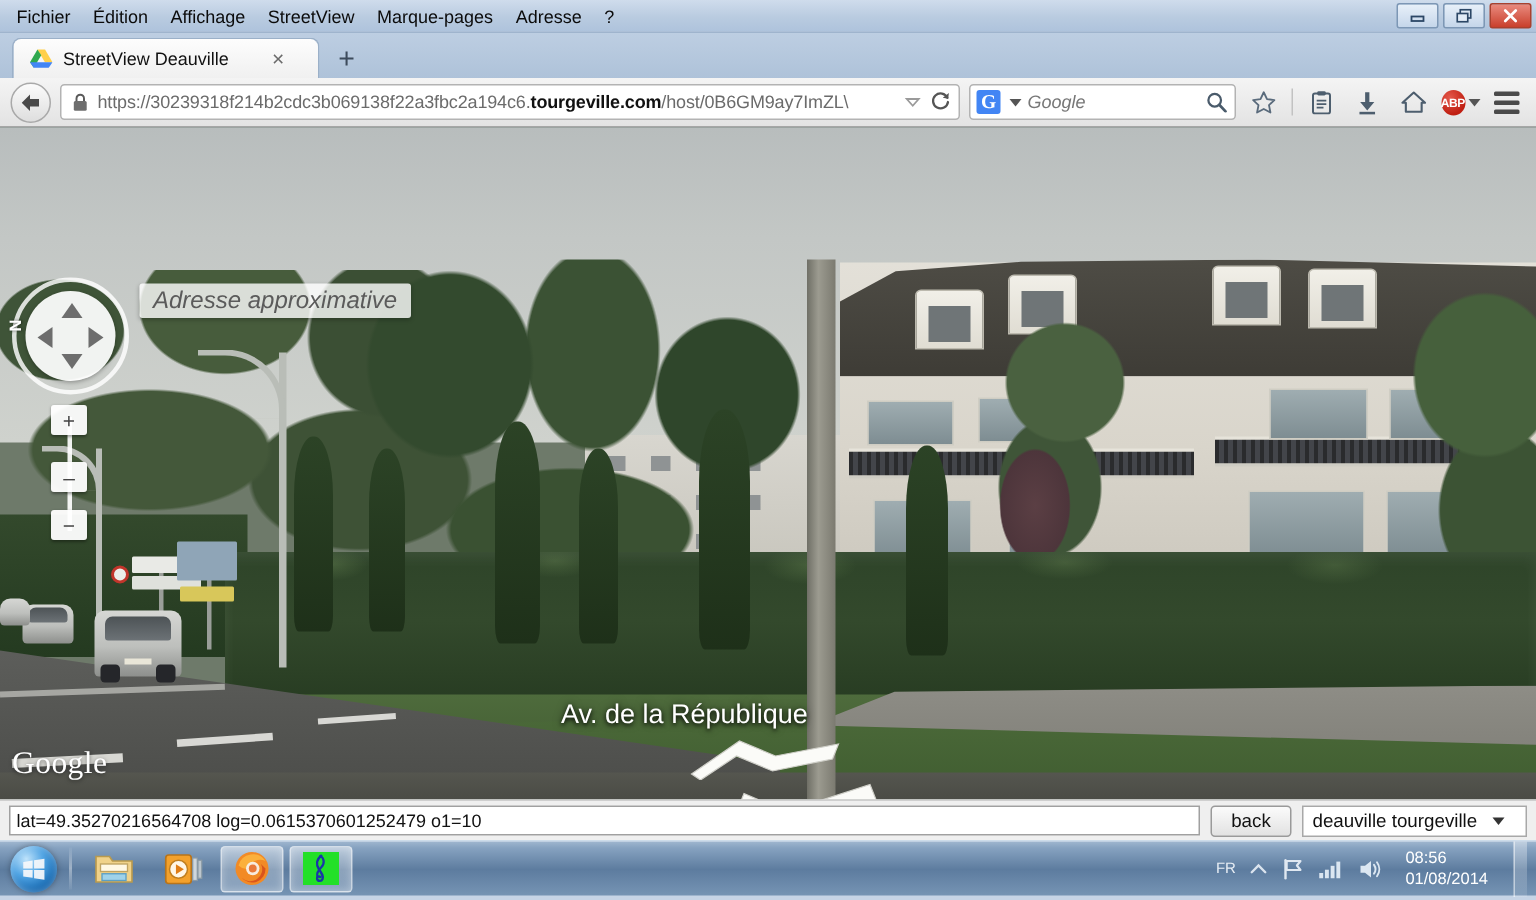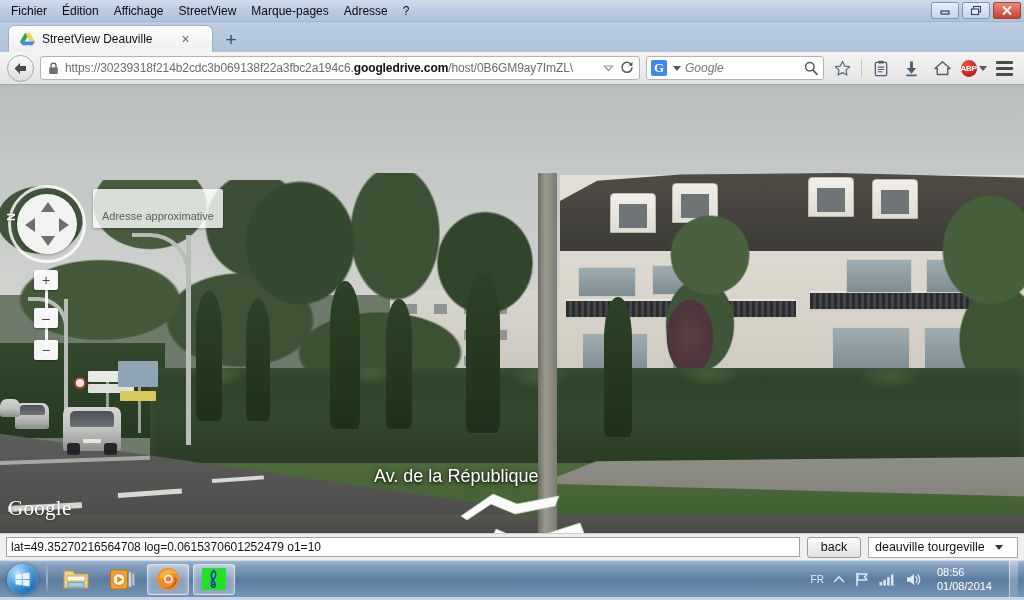--- a/index.html
+++ b/index.html
@@ -312,21 +312,21 @@
   }
 
   
   .addr-card {
     position: absolute; left: 93px; top: 104px;
     background: rgba(255,255,255,.80); color: #222;
     padding: 4px 9px 5px 9px; border-radius: 2px;
     box-shadow: 0 1px 3px rgba(0,0,0,.25);
   }
   .addr-main { font-size: 12.5px; color: #1a1a1a; line-height: 15px; white-space: nowrap; }
-  .addr-sub { font-size: 11px; color: #5b5b5b; line-height: 13px; margin-top: 17px; }
+  .addr-sub { font-size: 16px; color: #5b5b5b; line-height: 13px; margin-top: 1px; font-style: italic; }
 
   .navctl { position: absolute; left: 8px; top: 100px; width: 78px; height: 78px; }
   .navctl .ring {
     position: absolute; inset: 0; border-radius: 50%;
     border: 3px solid rgba(255,255,255,.82);
   }
   .navctl .pad {
     position: absolute; left: 9px; top: 9px; width: 60px; height: 60px;
     border-radius: 50%; background: rgba(255,255,255,.93);
     box-shadow: 0 1px 3px rgba(0,0,0,.3);
@@ -504,21 +504,21 @@
       </svg>
     </div>
 
     <div class="urlbox">
       <span class="url-icon">
         <svg width="11" height="13" viewBox="0 0 11 13">
           <path d="M3 5.5 V3.6 a2.5 2.5 0 0 1 5 0 V5.5" fill="none" stroke="#5a5a5a" stroke-width="1.3"></path>
           <rect x="1.2" y="5.3" width="8.6" height="6.6" rx="1" fill="#6e6e6e"></rect>
         </svg>
       </span>
-      <span class="url-text"><span class="scheme">https://</span><span class="scheme">30239318f214b2cdc3b069138f22a3fbc2a194c6.</span><span class="host">googledrive.com</span><span class="scheme">/host/0B6GM9ay7ImZL\</span></span>
+      <span class="url-text"><span class="scheme">https://</span><span class="scheme">30239318f214b2cdc3b069138f22a3fbc2a194c6.</span><span class="host">tourgeville.com</span><span class="scheme">/host/0B6GM9ay7ImZL\</span></span>
       <span class="url-icon">
         <svg width="11" height="10" viewBox="0 0 11 10">
           <path d="M1.5 3 L9.5 3 L5.5 7.5 Z" fill="none" stroke="#9a9a9a" stroke-width="1.2"></path>
         </svg>
       </span>
       <span class="url-icon">
         <svg width="14" height="14" viewBox="0 0 14 14">
           <path d="M11.6 4.2 A5 5 0 1 0 12 7" fill="none" stroke="#555" stroke-width="1.5" stroke-linecap="round"></path>
           <path d="M12.6 1 L12.1 4.9 L8.5 4.2 Z" fill="#555"></path>
         </svg>

